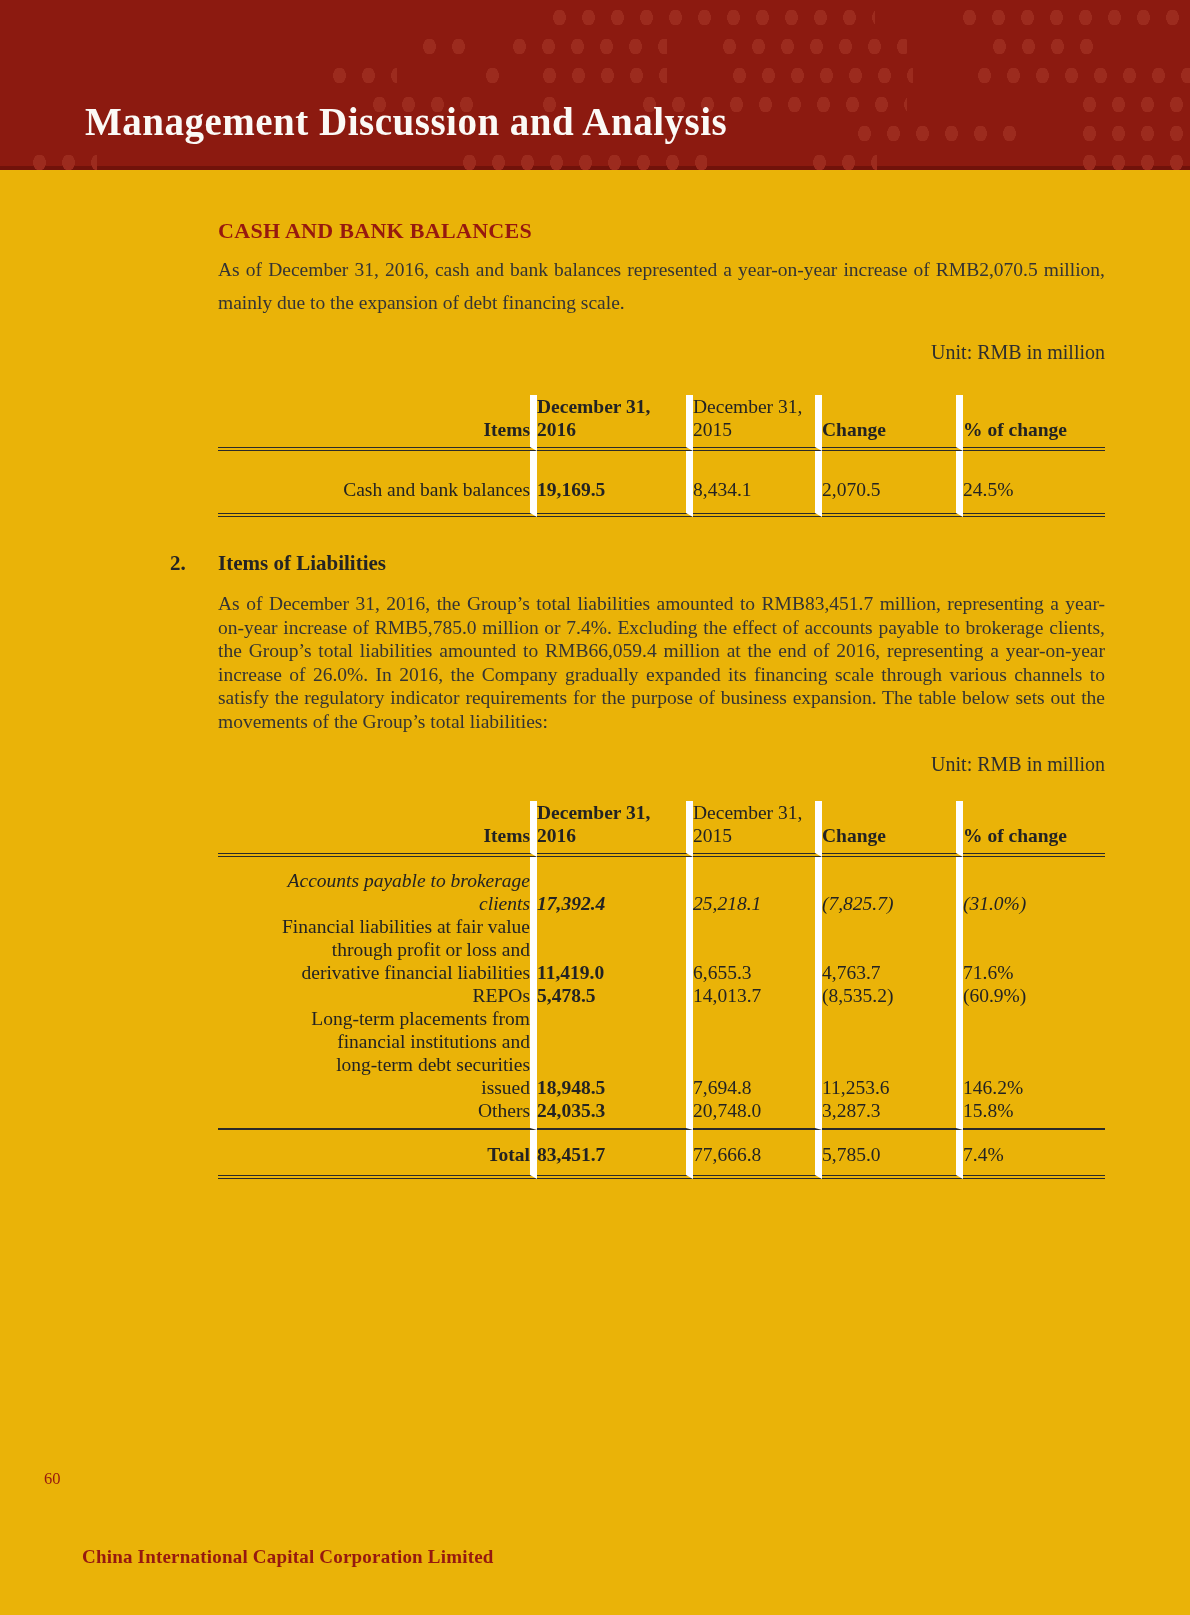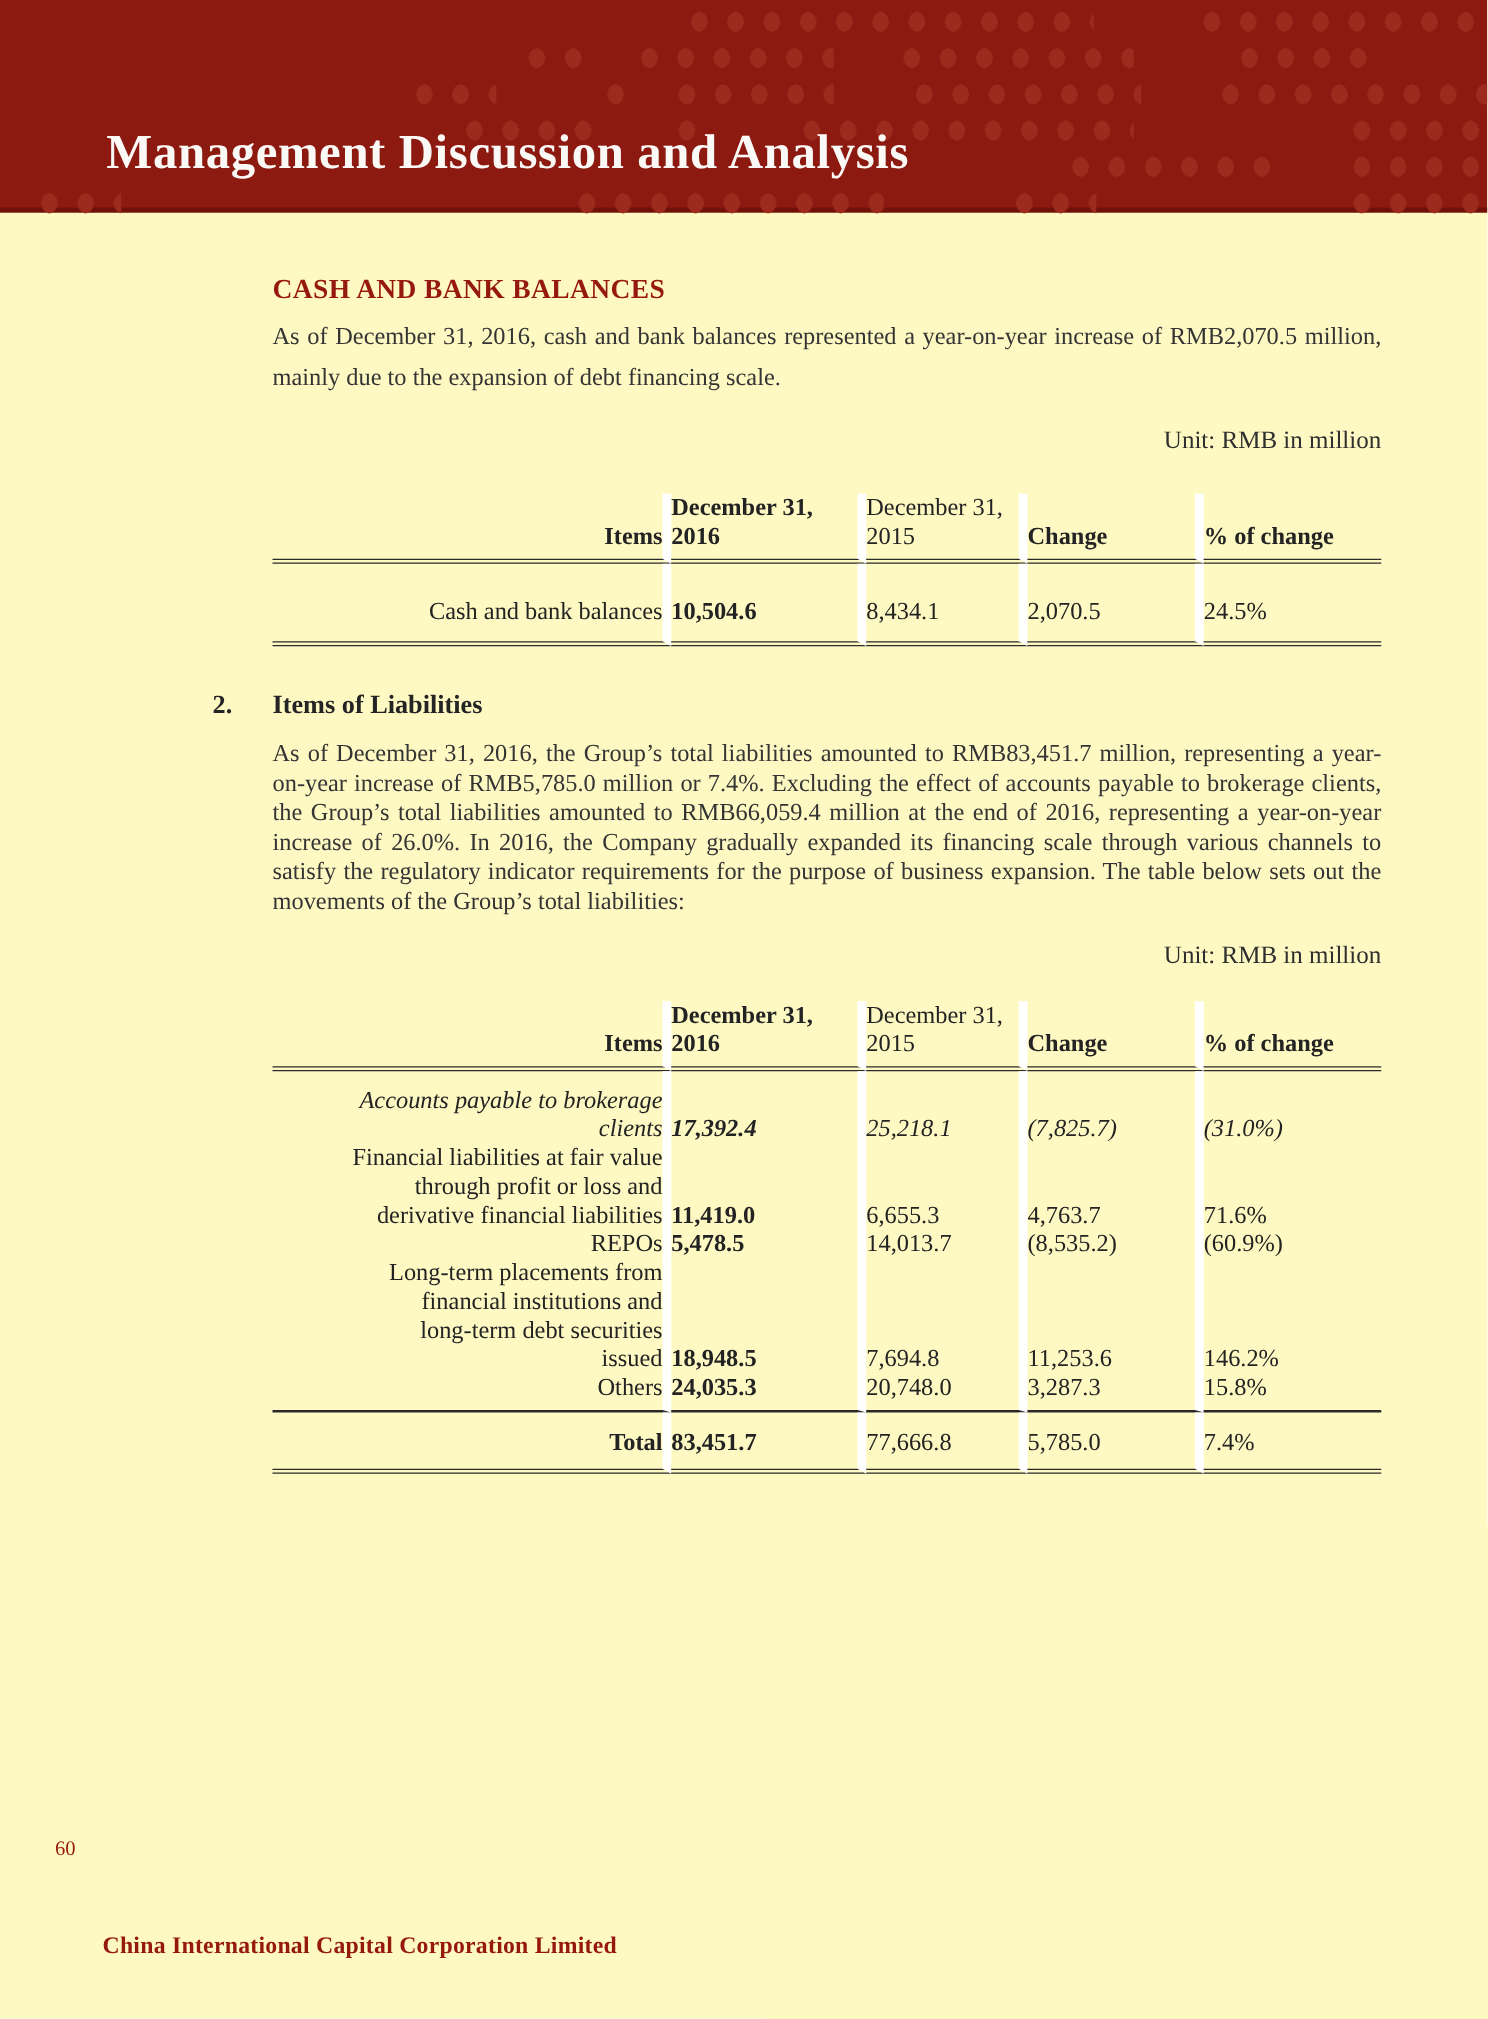--- a/index.html
+++ b/index.html
@@ -1,17 +1,17 @@
 <!DOCTYPE html>
 <html><head>
 <meta charset="utf-8">
 <style>
   html,body{margin:0;padding:0;background:#ffffff;}
   .page{
-    position:relative;width:1190px;height:1615px;background:#fef9c3;overflow:hidden;
+    position:relative;width:1190px;height:1615px;background:#eab308;overflow:hidden;
     font-family:"Liberation Serif","DejaVu Serif",serif;color:#2e2e2e;
   }
   
   .banner{position:absolute;top:0;left:0;width:1190px;height:166px;background:#8c1a10;border-bottom:4px solid #71120a;}
   .banner .d{position:absolute;height:26px;
     background-image:radial-gradient(ellipse 6.5px 8px at 50% 50%, #9c2b1e 98%, rgba(0,0,0,0) 100%);
     background-size:29px 29px;background-position:0 0;}
   .banner h1{
     position:absolute;left:85px;top:102px;margin:0;color:#fbf9f6;
     font-size:39px;font-weight:700;letter-spacing:.5px;line-height:1;
@@ -103,21 +103,21 @@
         </th>
         <th class="c3 b">Change</th>
         <th class="c4 b">% of change</th>
       </tr>
     </thead>
     <tbody>
         <tr>
           <td class="c0">
             <div>Cash and bank balances</div>
           </td>
-          <td class="c1 b">10,504.6</td>
+          <td class="c1 b">19,169.5</td>
           <td class="c2">8,434.1</td>
           <td class="c3">2,070.5</td>
           <td class="c4">24.5%</td>
         </tr>
       </tbody>
   </table>
 
   <div class="abs sub-head" style="left:170px;top:551px;">2.</div>
   <div class="abs sub-head" style="left:218px;top:551px;">Items of Liabilities</div>
 

